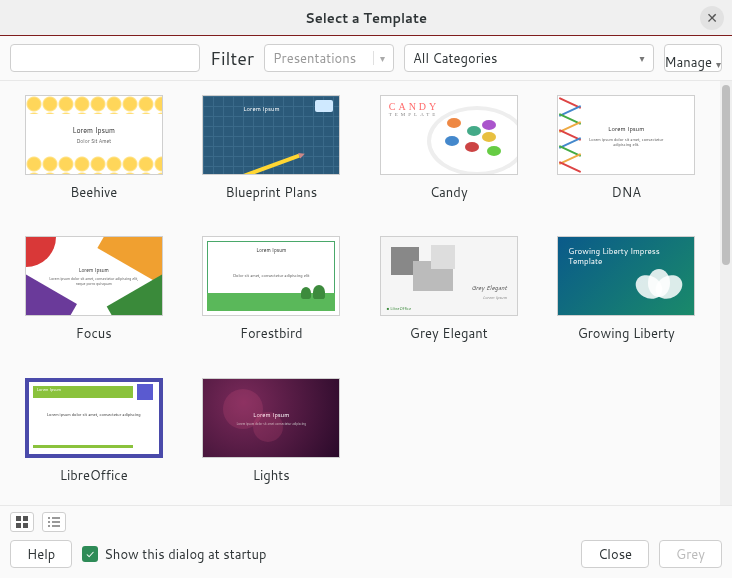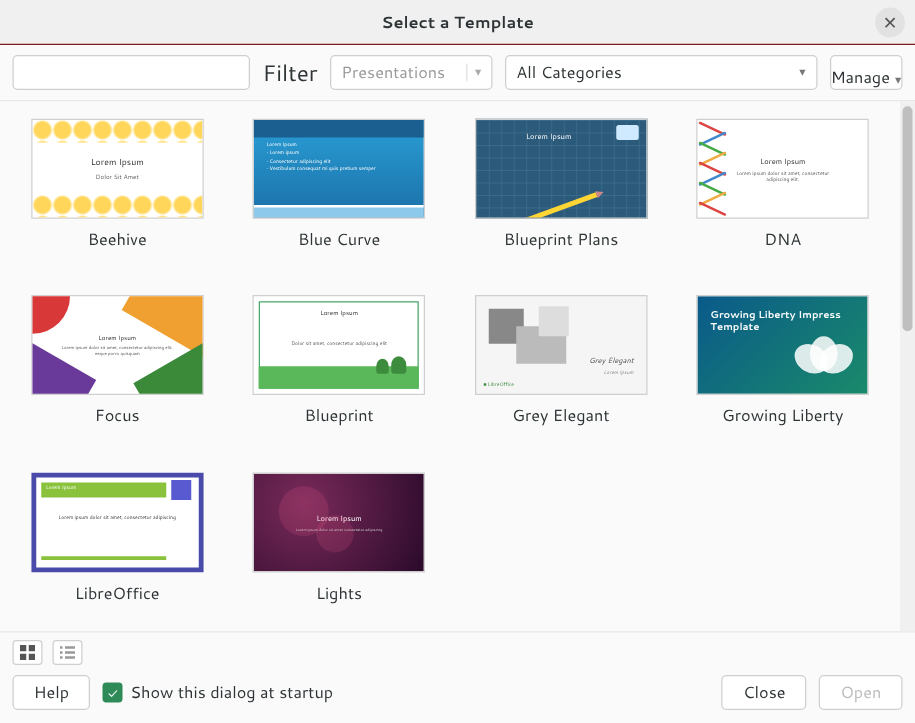--- a/index.html
+++ b/index.html
@@ -183,21 +183,21 @@
 .t-grey .b2 { top:24px; left:32px; width:40px; height:30px; background:#bbb;}
 .t-grey .b3 { top:8px; left:50px; width:24px; height:24px; background:#ddd;}
 .t-grey .txt { position:absolute; right:10px; bottom:14px; text-align:right; font-size:6px; color:#555; font-style:italic;}
 .t-grey .txt2 { font-size:4px; color:#888;}
 .t-grey .badge { position:absolute; bottom:4px; left:6px; font-size:4px; color:#3a8a3a;}
 
 
 .t-growing { background: linear-gradient(135deg, #0a5a8a, #1a8a6a);}
 .t-growing .flower { position:absolute; right:10px; bottom:6px; width:50px; height:50px;}
 .t-growing .petal { position:absolute; width:22px; height:28px; background:rgba(255,255,255,0.85); border-radius:50% 50% 50% 50%; }
-.t-growing .txt { position:absolute; top:10px; left:10px; color:#fff; font-size:8px; font-weight:bold; line-height:1.2;}
+.t-growing .txt { position:absolute; top:10px; left:10px; color:#fff; font-size:8px; font-weight:normal; line-height:1.2;}
 
 
 .t-insp { background:#fff; border:none;}
 .t-insp .outer { position:absolute; inset:0; border:4px solid #4a4aaa;}
 .t-insp .bar { position:absolute; top:8px; left:8px; right:30px; height:12px; background:#8ac23c;}
 .t-insp .sq { position:absolute; top:6px; right:10px; width:16px; height:16px; background:#5a5ad0;}
 .t-insp .txt { position:absolute; top:34px; left:0; right:0; text-align:center; font-size:4px; color:#333;}
 .t-insp .line { position:absolute; bottom:10px; left:8px; right:30px; height:3px; background:#8ac23c;}
 
 
@@ -283,39 +283,48 @@
 <div class="grid">
 
   <div class="template-item">
     <div class="thumb t-beehive">
       <div class="txt">Lorem Ipsum</div>
       <div class="txt2">Dolor Sit Amet</div>
     </div>
     <div class="template-label">Beehive</div>
   </div>
 
-  <div class="template-item">
-    <div class="thumb t-bluecurve">
-      <div class="bar"></div>
-      <div class="bullets">
-        <span>Lorem Ipsum</span><br>• Lorem ipsum<br>• Consectetur adipiscing elit<br>• Vestibulum consequat mi quis pretium semper
-      </div>
-    </div>
-    <div class="template-label">Blue Curve</div>
-  </div>
 
   <div class="template-item">
     <div class="thumb t-blueprint">
       <div class="clip"></div>
       <div class="lbl">Lorem Ipsum</div>
       <div class="pencil"></div>
     </div>
     <div class="template-label">Blueprint Plans</div>
   </div>
 
+  <div class="template-item">
+    <div class="thumb t-candy">
+      <div class="logo">
+        <span style="display:inline;color:#ff6b6b;font-size:10px">CANDY</span>
+        <span>TEMPLATE</span>
+      </div>
+      <div class="bowl">
+        <div class="cand" style="background:#e84;top:12px;left:20px"></div>
+        <div class="cand" style="background:#4a8;top:20px;left:40px"></div>
+        <div class="cand" style="background:#48c;top:30px;left:18px"></div>
+        <div class="cand" style="background:#e8c040;top:26px;left:55px"></div>
+        <div class="cand" style="background:#c44;top:36px;left:38px"></div>
+        <div class="cand" style="background:#a5c;top:14px;left:55px"></div>
+        <div class="cand" style="background:#6c4;top:40px;left:60px"></div>
+      </div>
+    </div>
+    <div class="template-label">Candy</div>
+  </div>
 
   <div class="template-item">
     <div class="thumb t-dna">
       <div class="helix">
         <div style="top:6px;background:#d44;transform:rotate(25deg)"></div>
         <div style="top:14px;background:#48c;transform:rotate(-25deg)"></div>
         <div style="top:22px;background:#4a4;transform:rotate(25deg)"></div>
         <div style="top:30px;background:#ea4;transform:rotate(-25deg)"></div>
         <div style="top:38px;background:#d44;transform:rotate(25deg)"></div>
         <div style="top:46px;background:#48c;transform:rotate(-25deg)"></div>
@@ -343,21 +352,21 @@
 
   <div class="template-item">
     <div class="thumb t-forest">
       <div class="sky"></div>
       <div class="txt">Lorem Ipsum</div>
       <div class="txt2">Dolor sit amet, consectetur adipiscing elit</div>
       <div class="ground"></div>
       <div class="tree t1"></div>
           <div class="tree t2"></div>
     </div>
-    <div class="template-label">Blueprint</div>
+    <div class="template-label">Forestbird</div>
   </div>
 
 
   <div class="template-item">
     <div class="thumb t-grey">
       <div class="b b1"></div>
           <div class="b b2"></div>
           <div class="b b3"></div>
       <div class="txt">
         <span>Grey Elegant</span><br>
@@ -432,15 +441,15 @@
   </div>
   <label class="checkbox">
     <span class="check">✓</span>
     <span>Show this dialog at startup</span>
   </label>
   <div class="spacer"></div>
   <div class="btn">
     <span>Close</span>
   </div>
   <div class="btn disabled">
-    <span>Open</span>
+    <span>Grey</span>
   </div>
 </div>
 
 </body></html>

